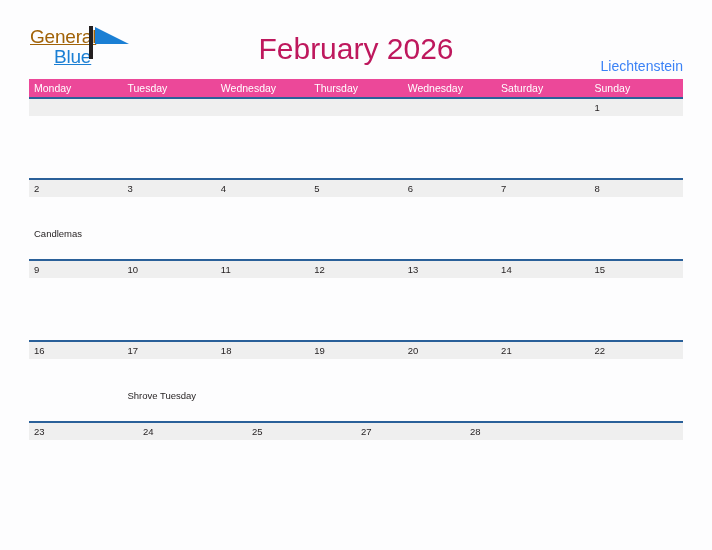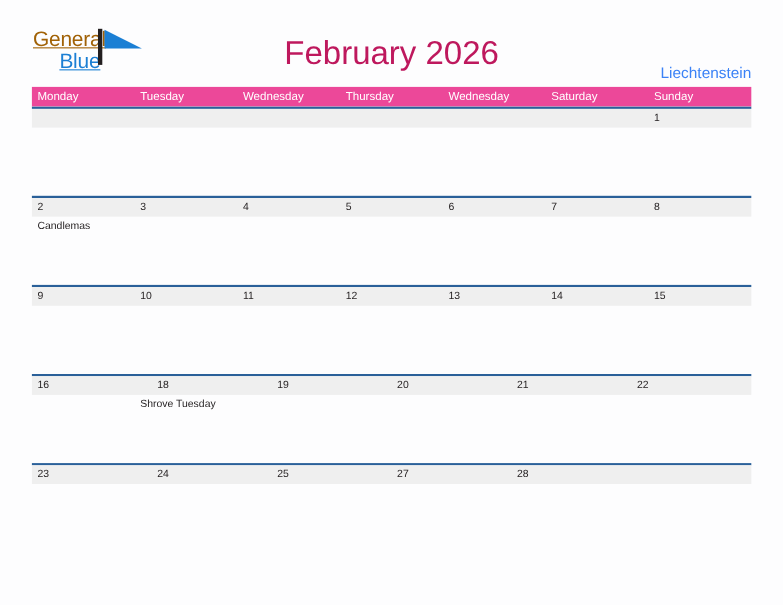--- a/index.html
+++ b/index.html
@@ -129,20 +129,21 @@
     font-size: 9.5px;
     color: #231f20;
     line-height: 17px;
     padding-left: 5px;
     box-sizing: border-box;
   }
   .body-cell {
     flex: 1 1 0;
     padding: 3px 4px 0 5px;
     box-sizing: border-box;
+    margin-top: 28px;
   }
   .event {
     font-size: 9.5px;
     color: #231f20;
     line-height: 12px;
     white-space: nowrap;
   }
 </style>
 </head>
 <body>
@@ -278,20 +279,21 @@
         </div>
       <div class="body-cell">
           <div class="event"></div>
         </div>
     </div>
   </div>
 
   <div class="week-row">
     <div class="week-numbers">
       <div class="num-cell">16</div>
+      <div class="num-cell">17</div>
       <div class="num-cell">18</div>
       <div class="num-cell">19</div>
       <div class="num-cell">20</div>
       <div class="num-cell">21</div>
       <div class="num-cell">22</div>
     </div>
     <div class="week-bodies">
       <div class="body-cell">
           <div class="event"></div>
         </div>

